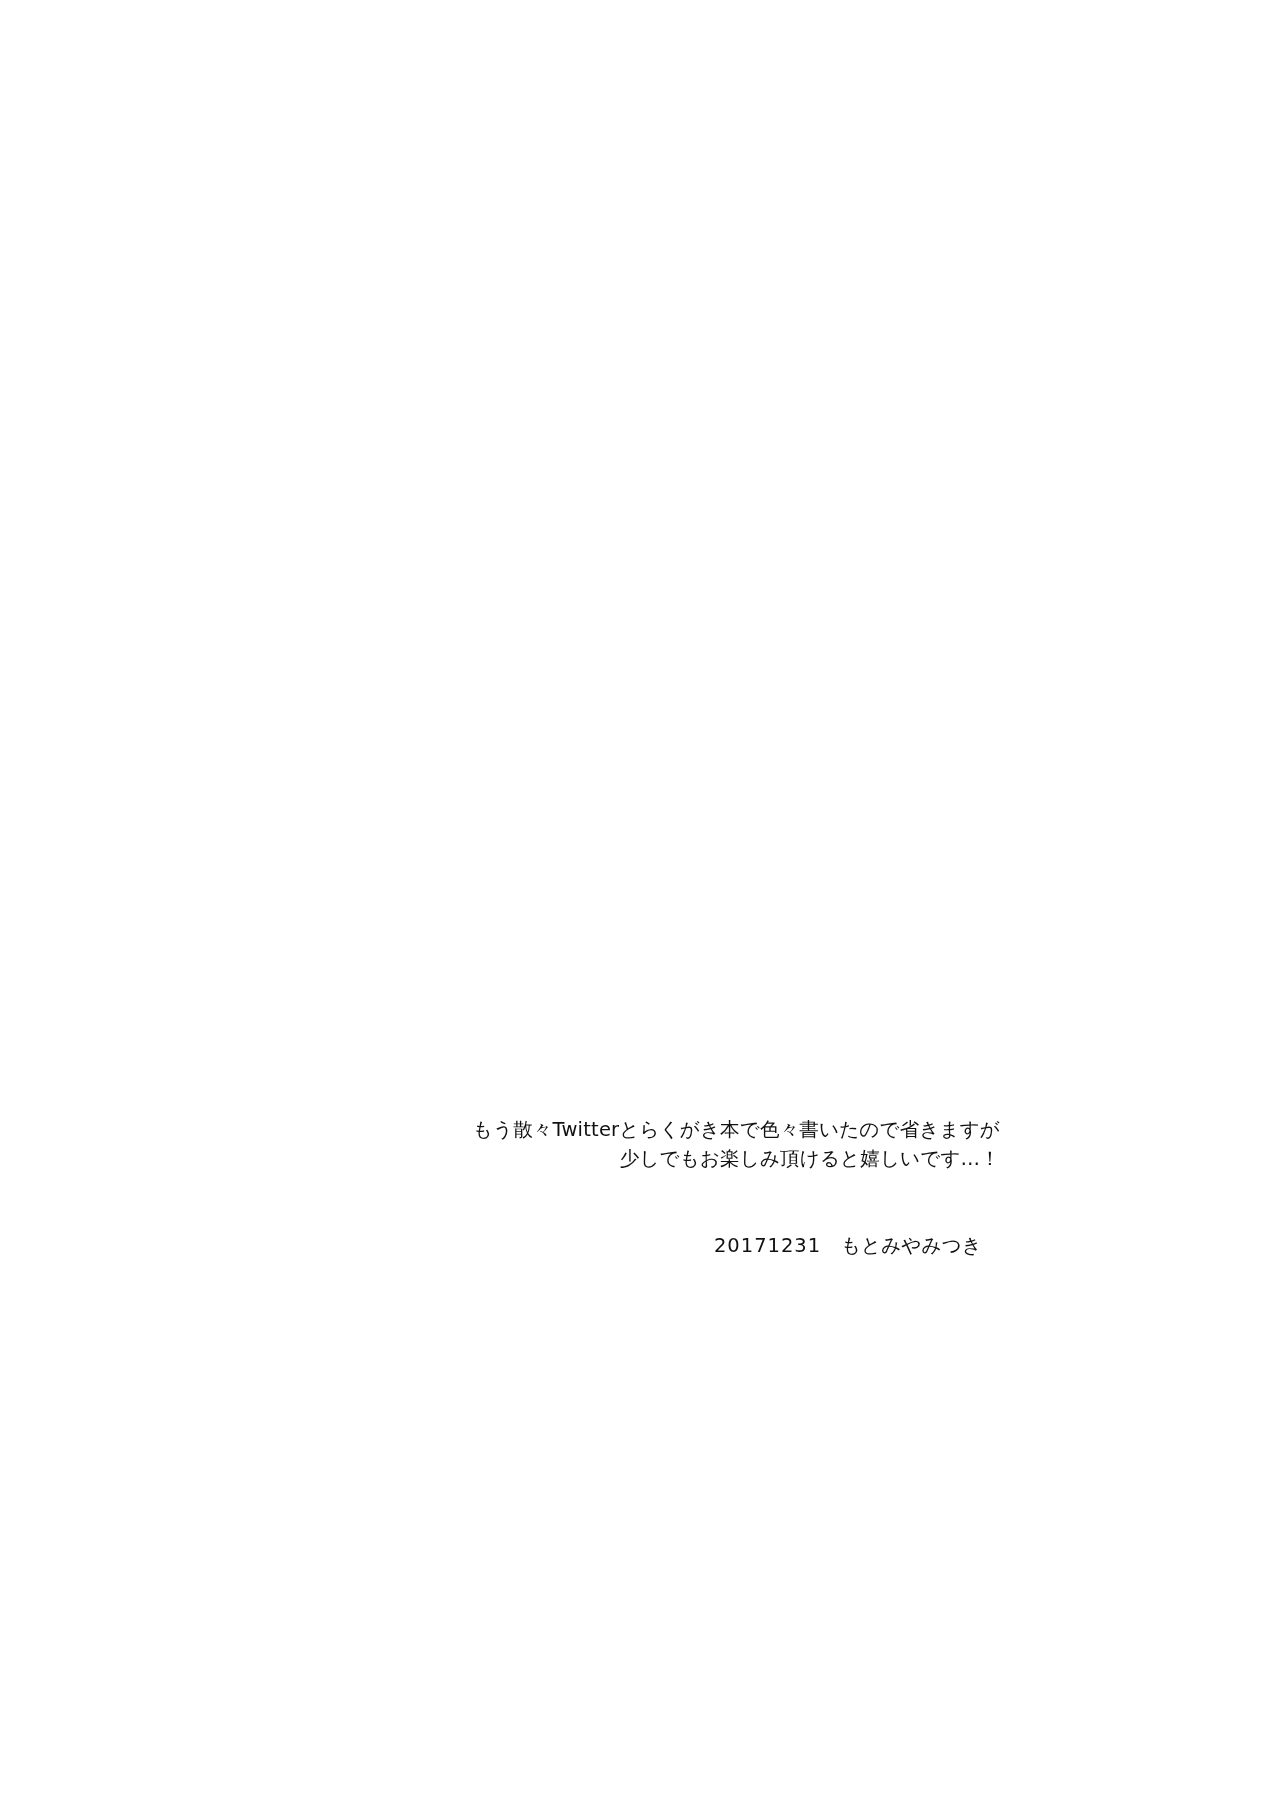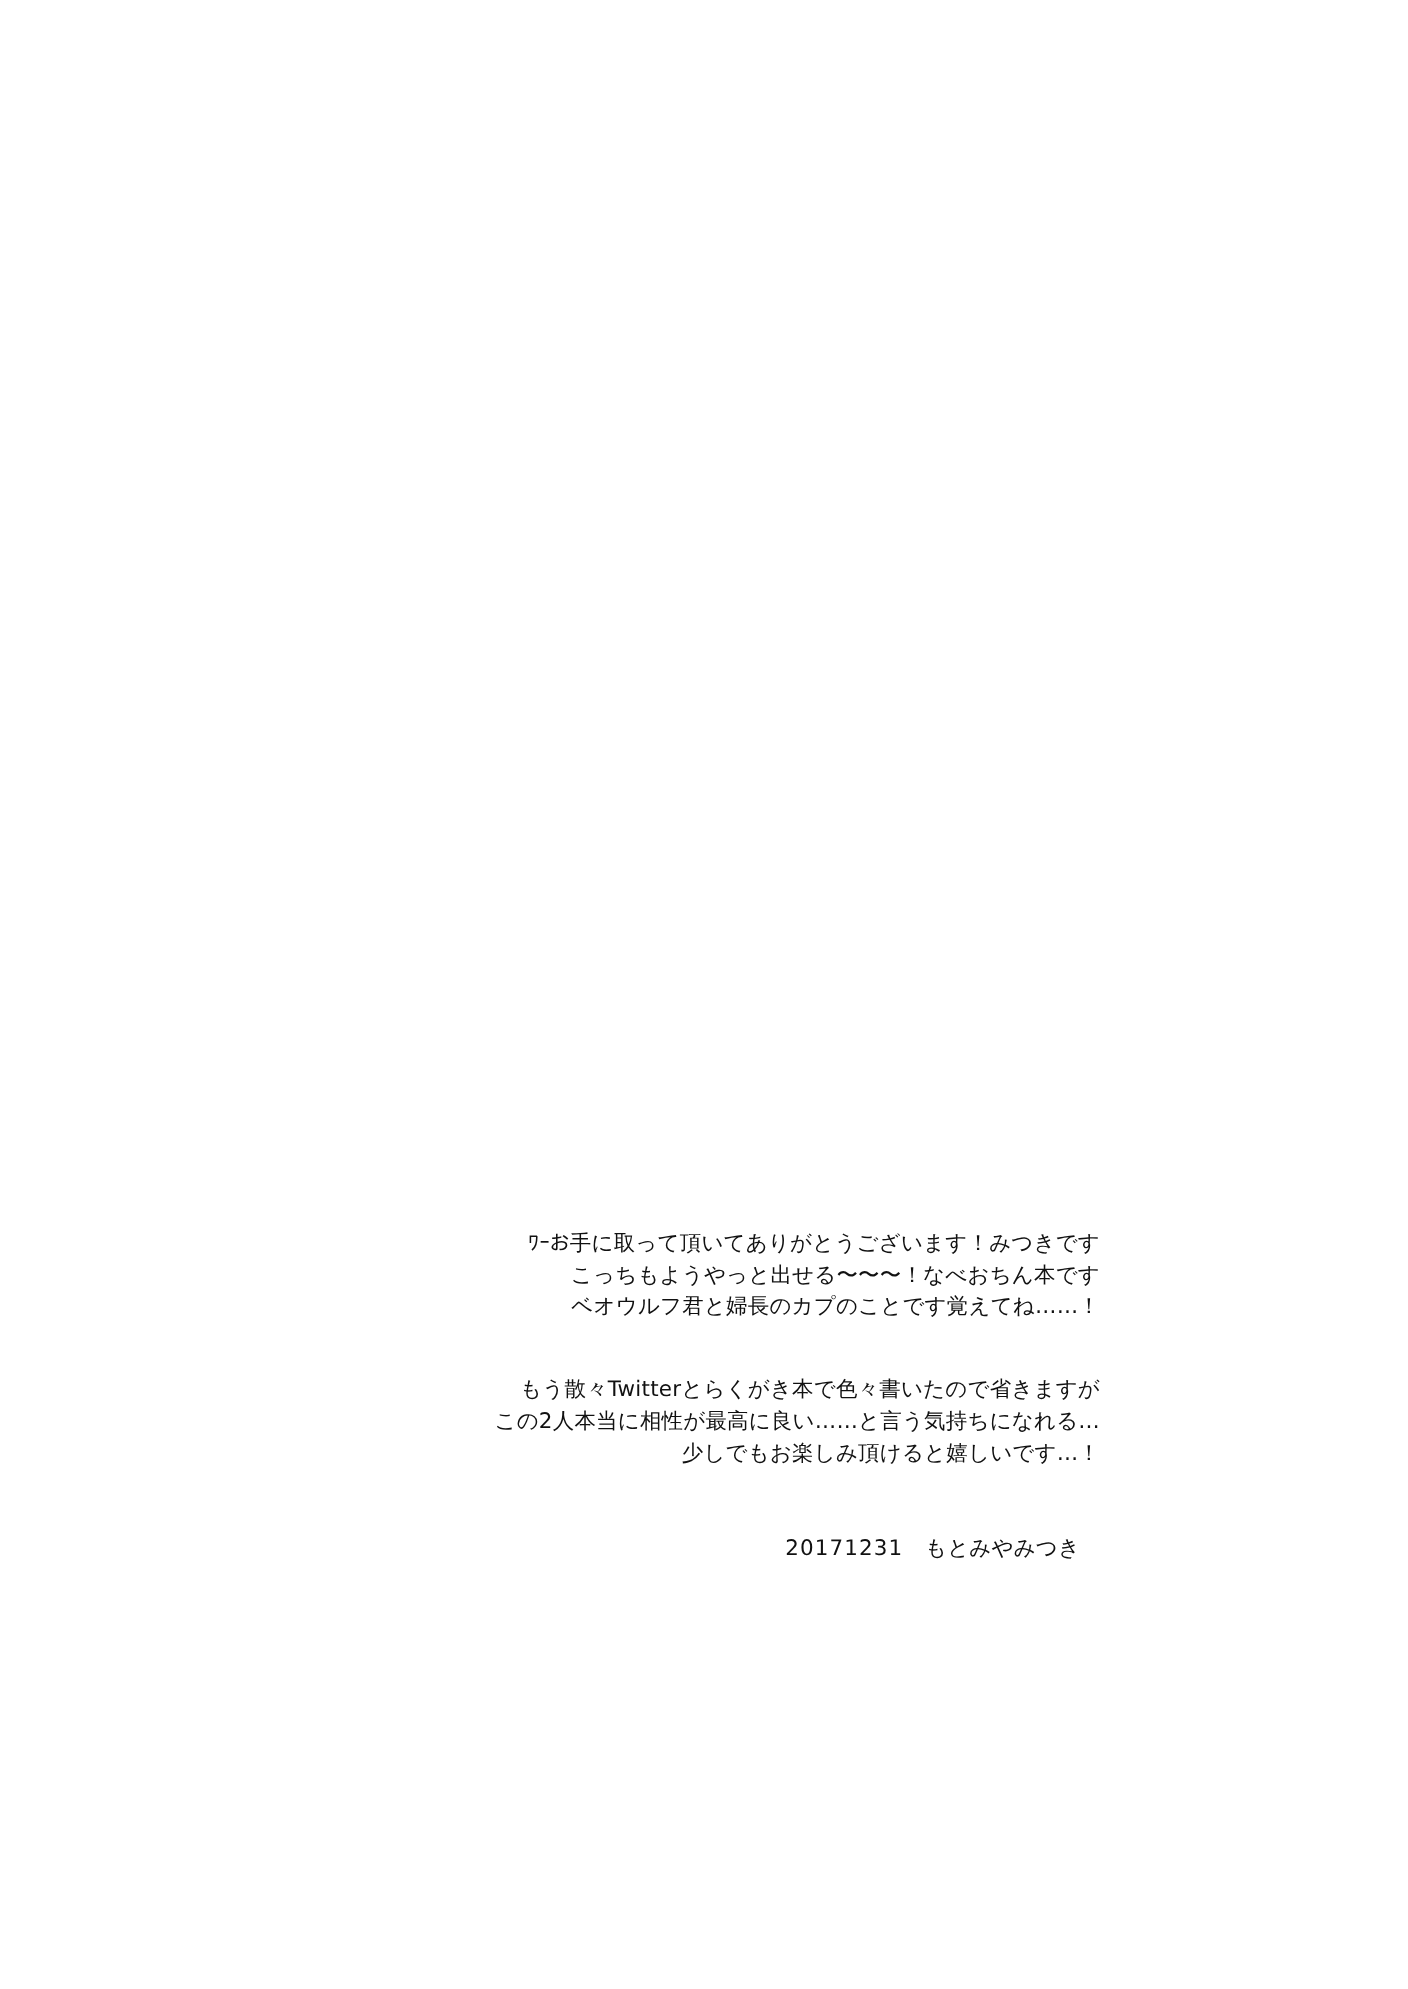--- a/index.html
+++ b/index.html
@@ -62,29 +62,23 @@
     text-align: right;
   }
 </style>
 </head>
 <body>
 
 <div class="page">
 
   <div class="afterword">
 
-    <div class="para">
-      <span class="line">ﾜｰお手に取って頂いてありがとうございます！みつきです</span>
-      <span class="line">こっちもようやっと出せる〜〜〜！なべおちん本です</span>
-      <span class="line">ベオウルフ君と婦長のカプのことです覚えてね……！</span>
-    </div>
 
     <div class="para">
       <span class="line">もう散々Twitterとらくがき本で色々書いたので省きますが</span>
-      <span class="line">この2人本当に相性が最高に良い……と言う気持ちになれる…</span>
       <span class="line">少しでもお楽しみ頂けると嬉しいです…！</span>
     </div>
 
 
     <div class="signature">
       <span class="sig-date">20171231</span><span>　</span><span>もとみやみつき</span>
     </div>
 
   </div>
 

